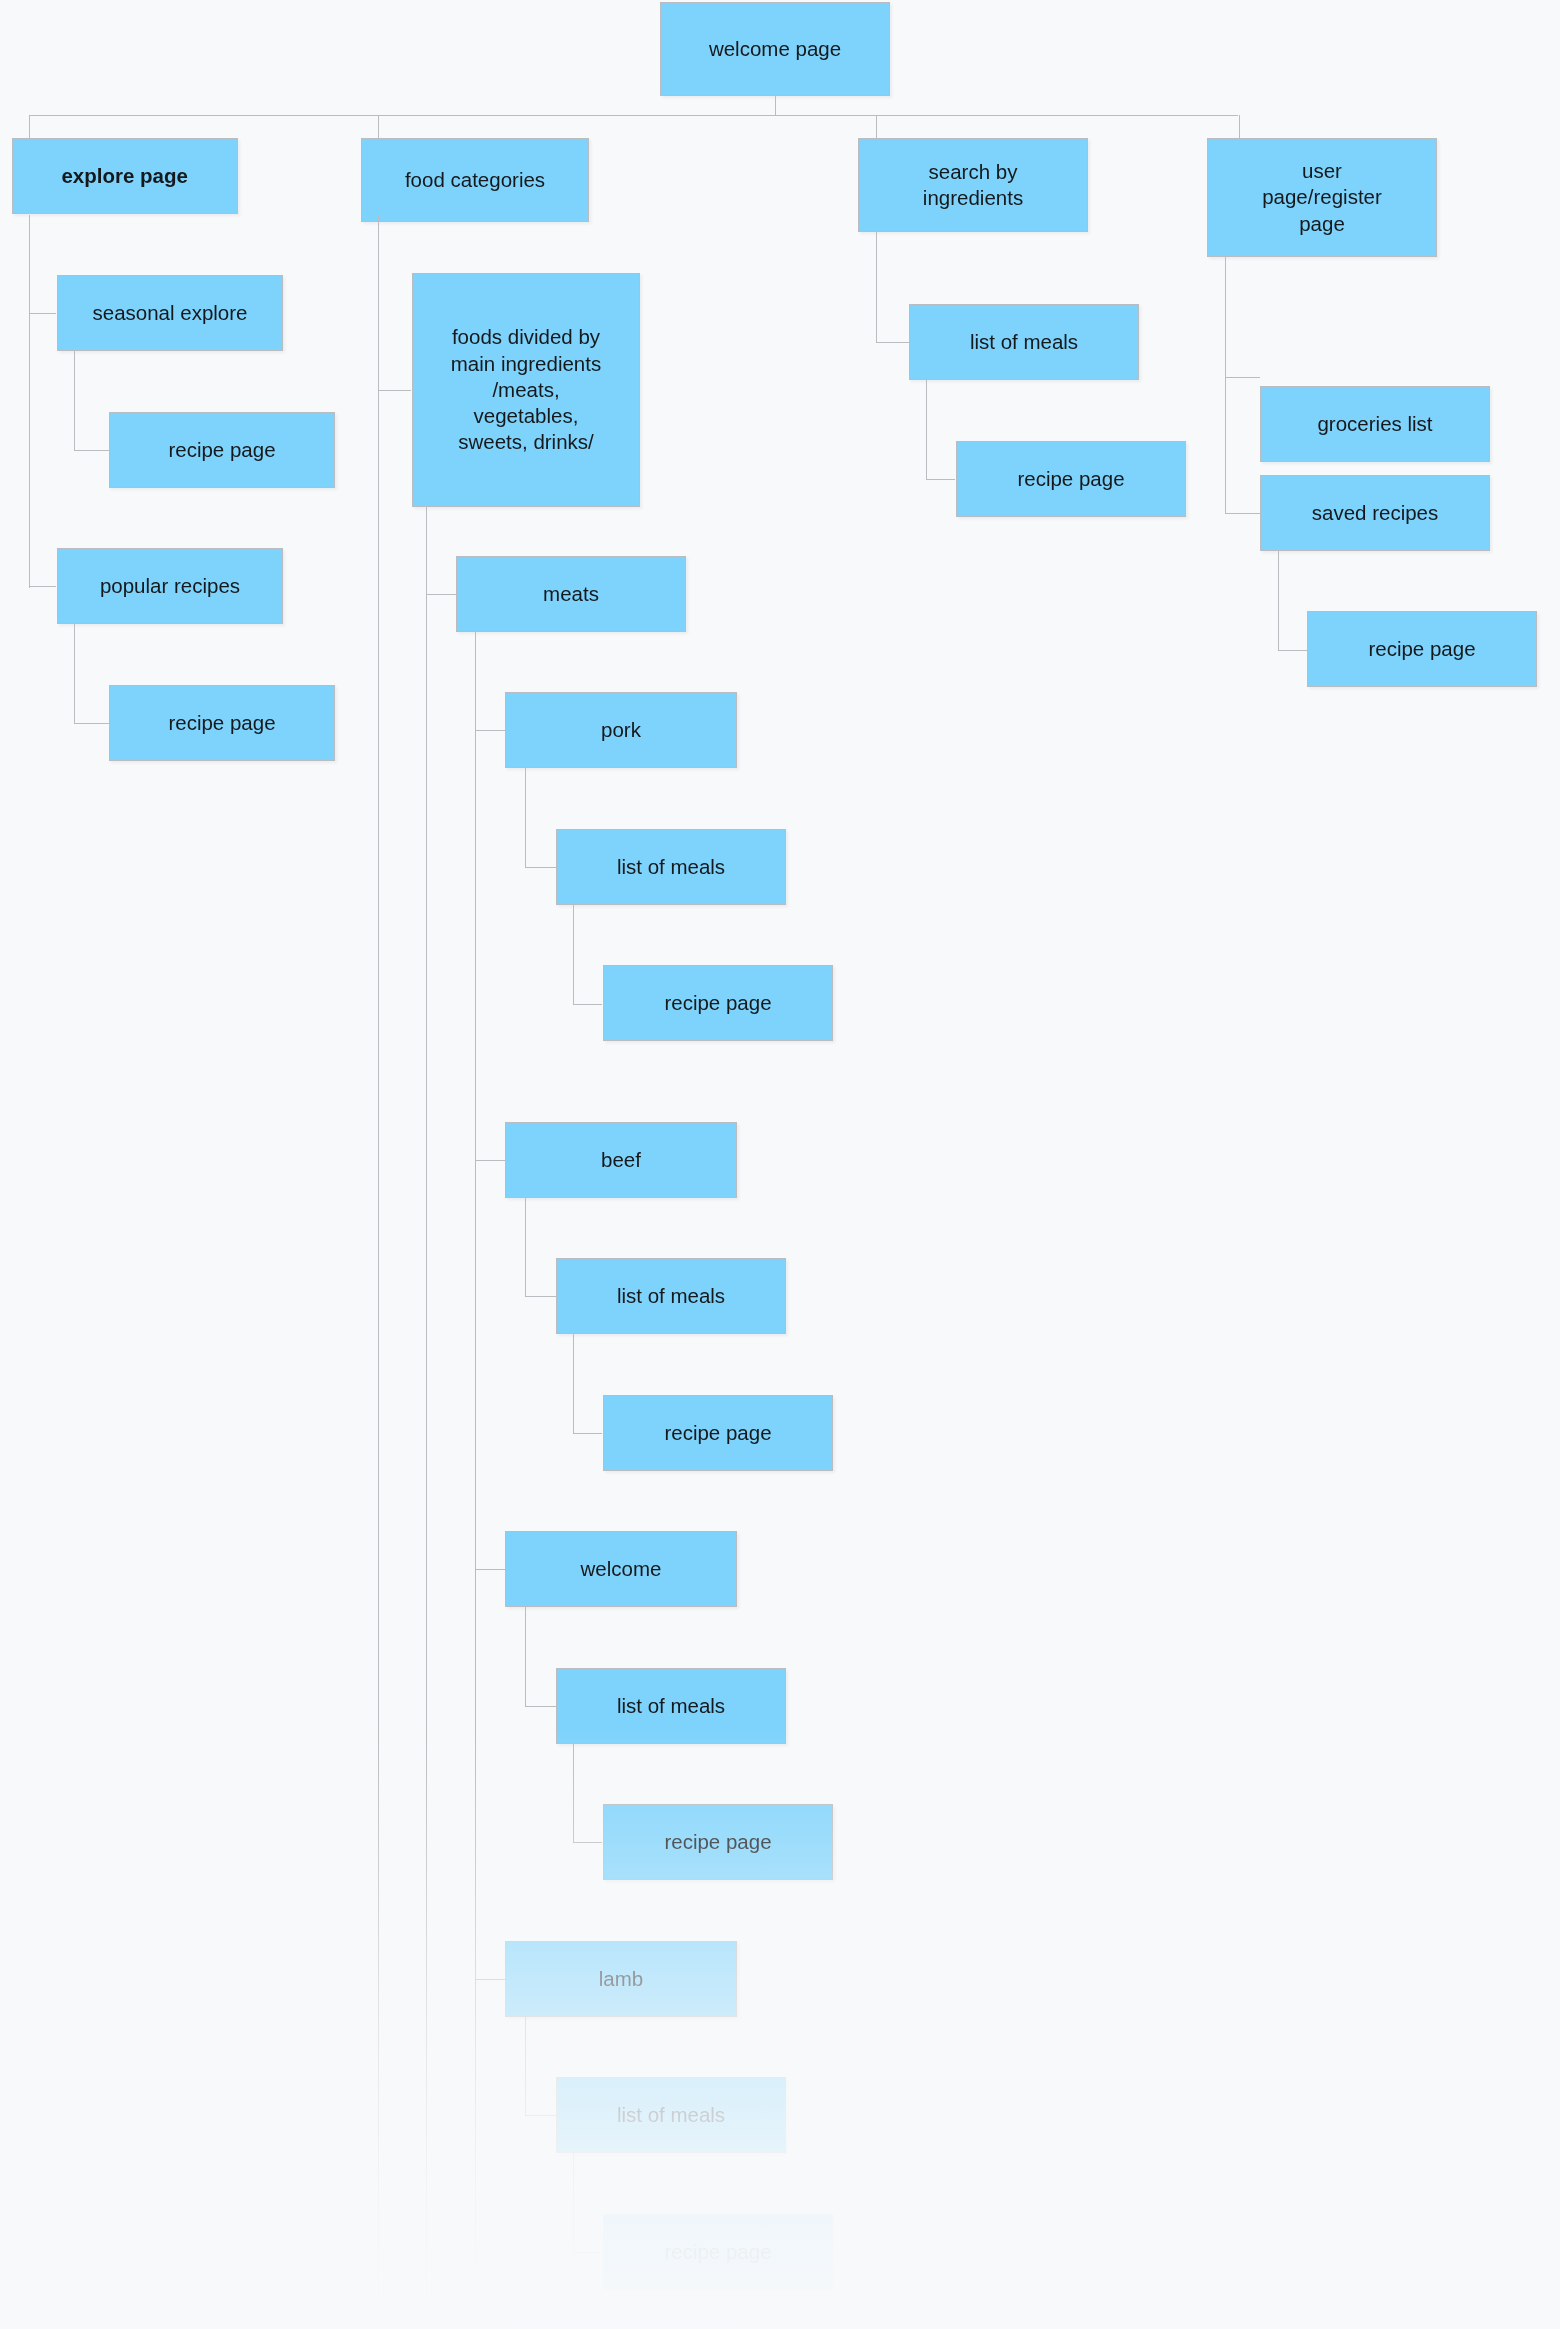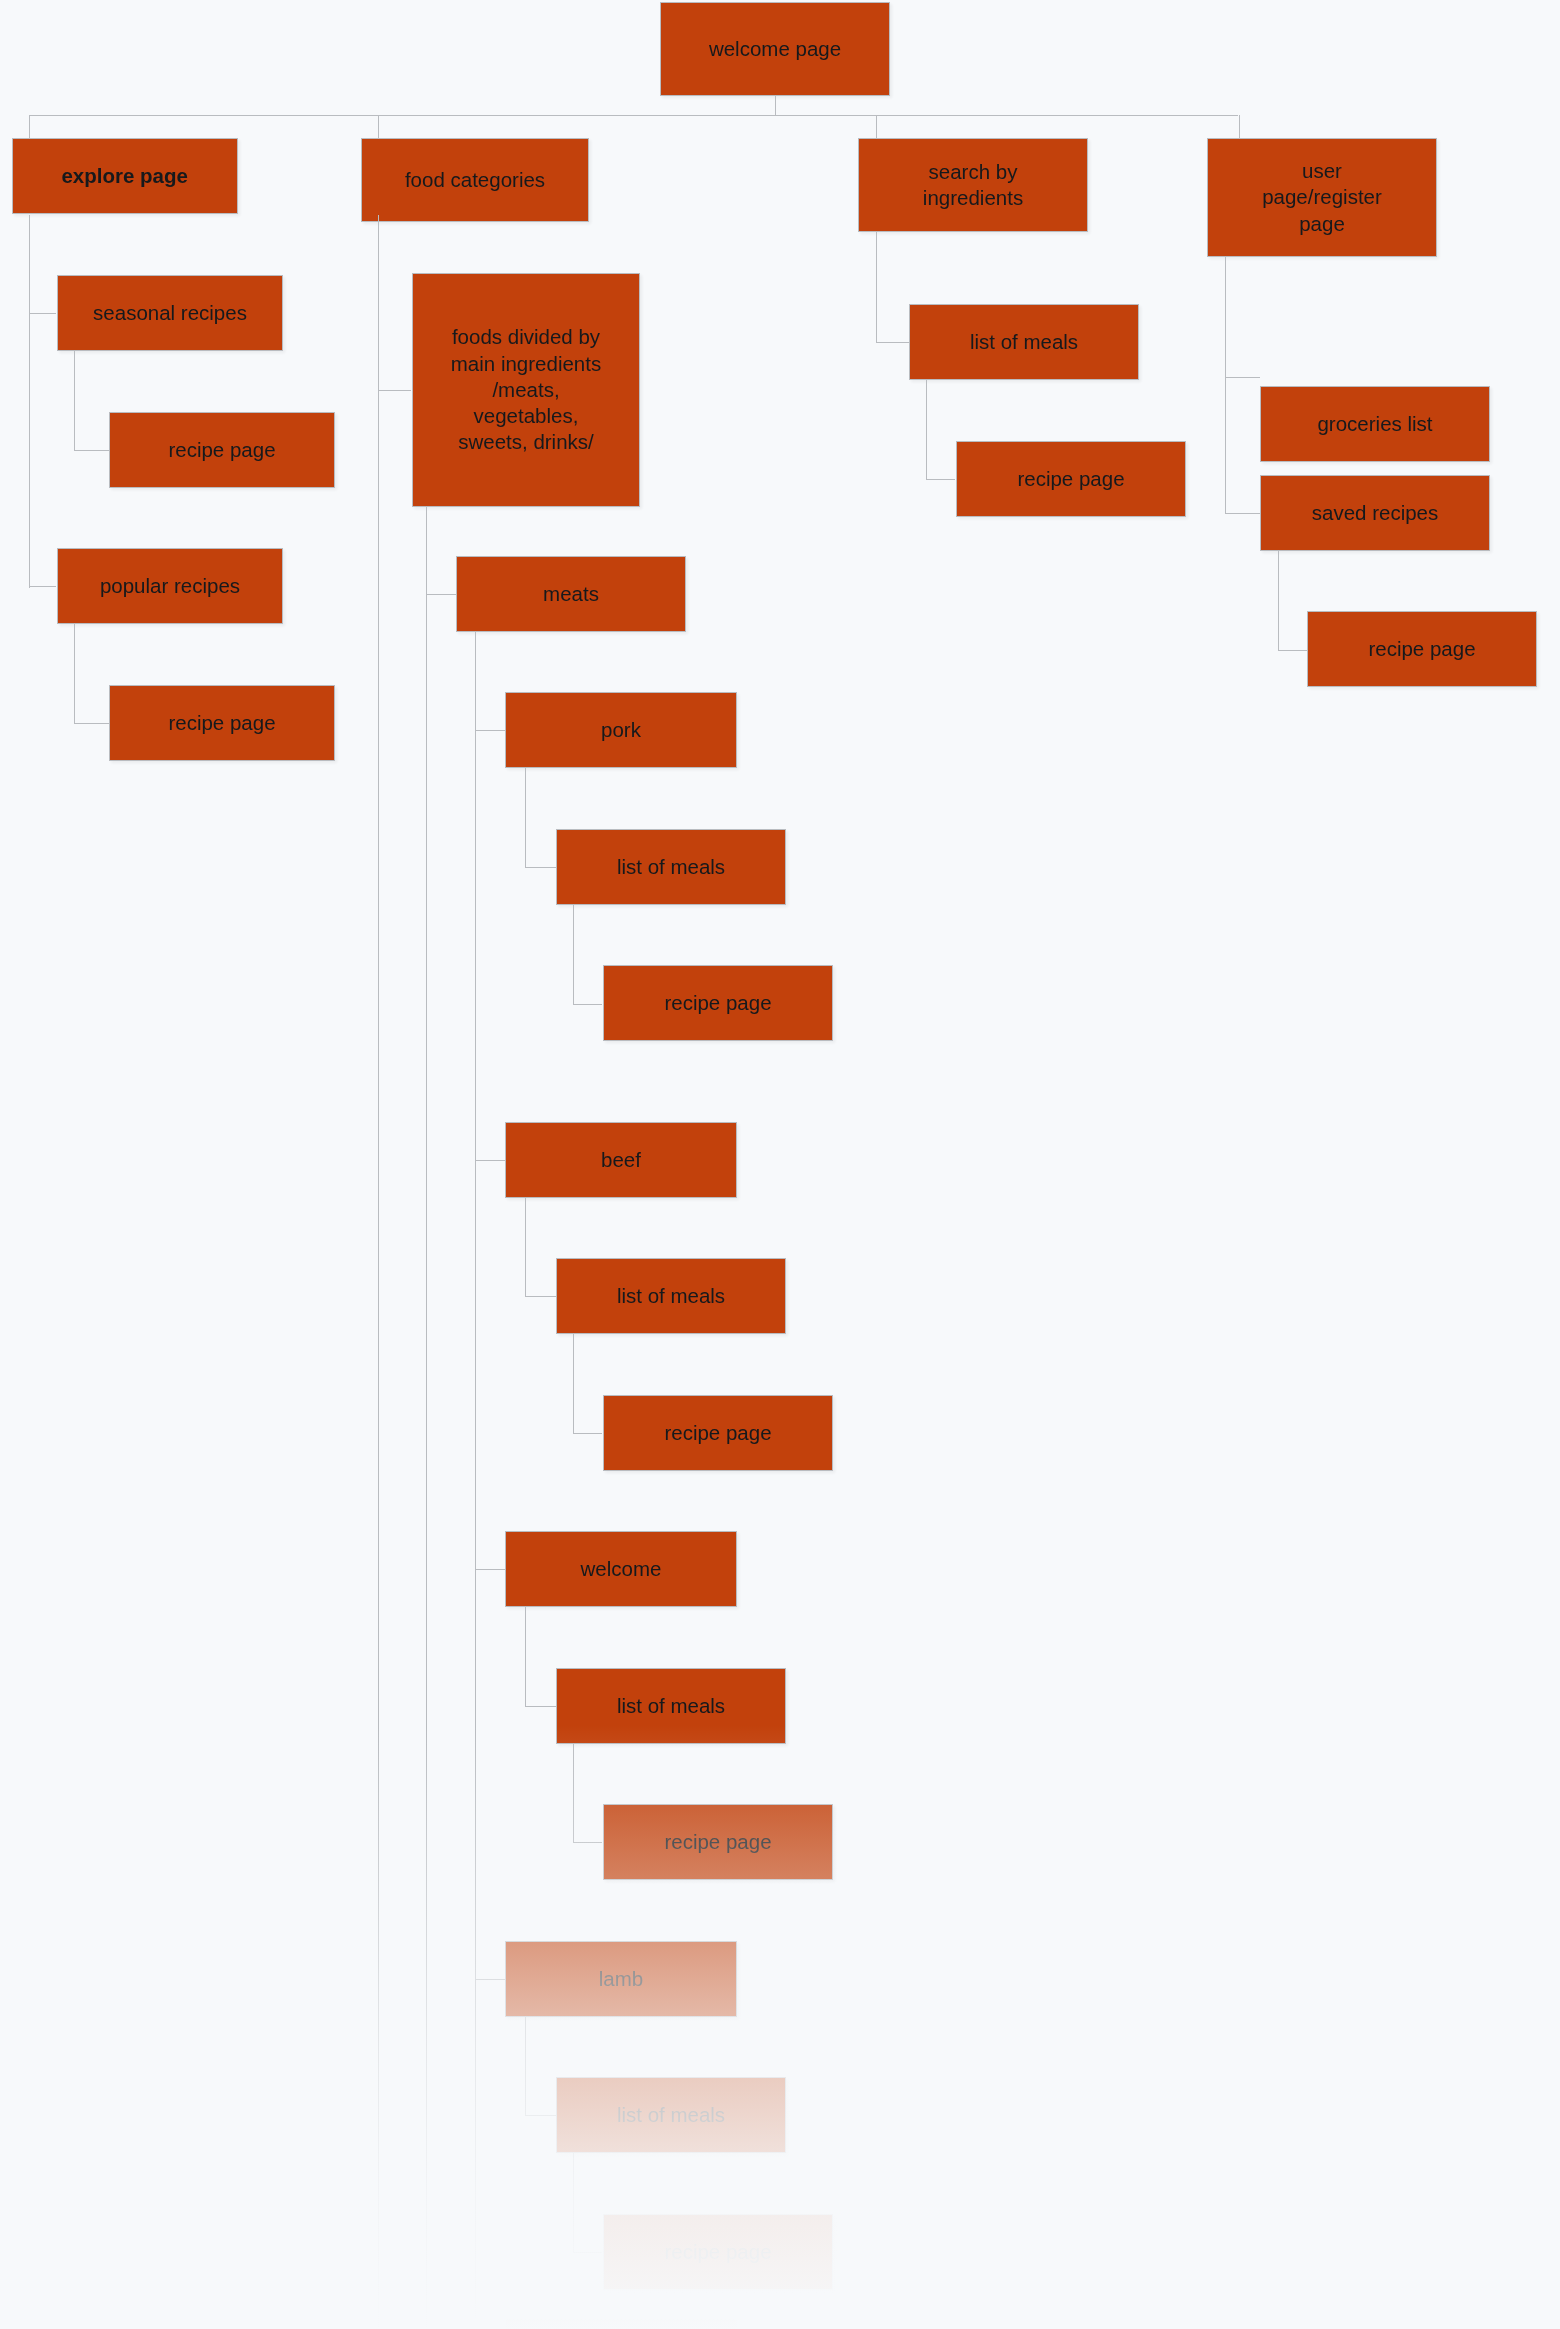--- a/index.html
+++ b/index.html
@@ -11,21 +11,21 @@
     position: relative;
     width: 1560px;
     height: 2330px;
     background: #f7f9fb;
     font-family: "Liberation Sans", "DejaVu Sans", sans-serif;
     overflow: hidden;
   }
   .node {
     position: absolute;
     box-sizing: border-box;
-    background: #c2410c;
+    background: #7dd3fc;
     border: 1px solid #b9bcc0;
     box-shadow: 2px 2px 2.9px rgba(0,0,0,0.055);
     display: flex;
     align-items: center;
     justify-content: center;
     text-align: center;
     color: #16191c;
     font-size: 20.5px;
     line-height: 1.28;
     padding: 3.9px 7.8px;
@@ -53,21 +53,21 @@
     pointer-events: none;
   }
 </style>
 </head>
 <body>
 
 <div id="canvas">
   <div id="nodes-layer">
       <div class="node" style="left: 660px; top: 2px; width: 230px; height: 94px; opacity: 1;">welcome page</div>
       <div class="node" style="left: 11.7px; top: 138px; width: 226px; height: 76px; opacity: 1; font-weight: bold;">explore page</div>
-      <div class="node" style="left: 57px; top: 275px; width: 226px; height: 76px; opacity: 1;">seasonal recipes</div>
+      <div class="node" style="left: 57px; top: 275px; width: 226px; height: 76px; opacity: 1;">seasonal explore</div>
       <div class="node" style="left: 109px; top: 412px; width: 226px; height: 76px; opacity: 1;">recipe page</div>
       <div class="node" style="left: 57px; top: 548px; width: 226px; height: 76px; opacity: 1;">popular recipes</div>
       <div class="node" style="left: 109px; top: 685px; width: 226px; height: 76px; opacity: 1;">recipe page</div>
       <div class="node" style="left: 361px; top: 138px; width: 228px; height: 84px; opacity: 1;">food categories</div>
       <div class="node" style="left: 412px; top: 273px; width: 228px; height: 234px; opacity: 1;">foods divided by
 main ingredients
 /meats,
 vegetables,
 sweets, drinks/</div>
       <div class="node" style="left: 456px; top: 556px; width: 230px; height: 76px; opacity: 1;">meats</div>

